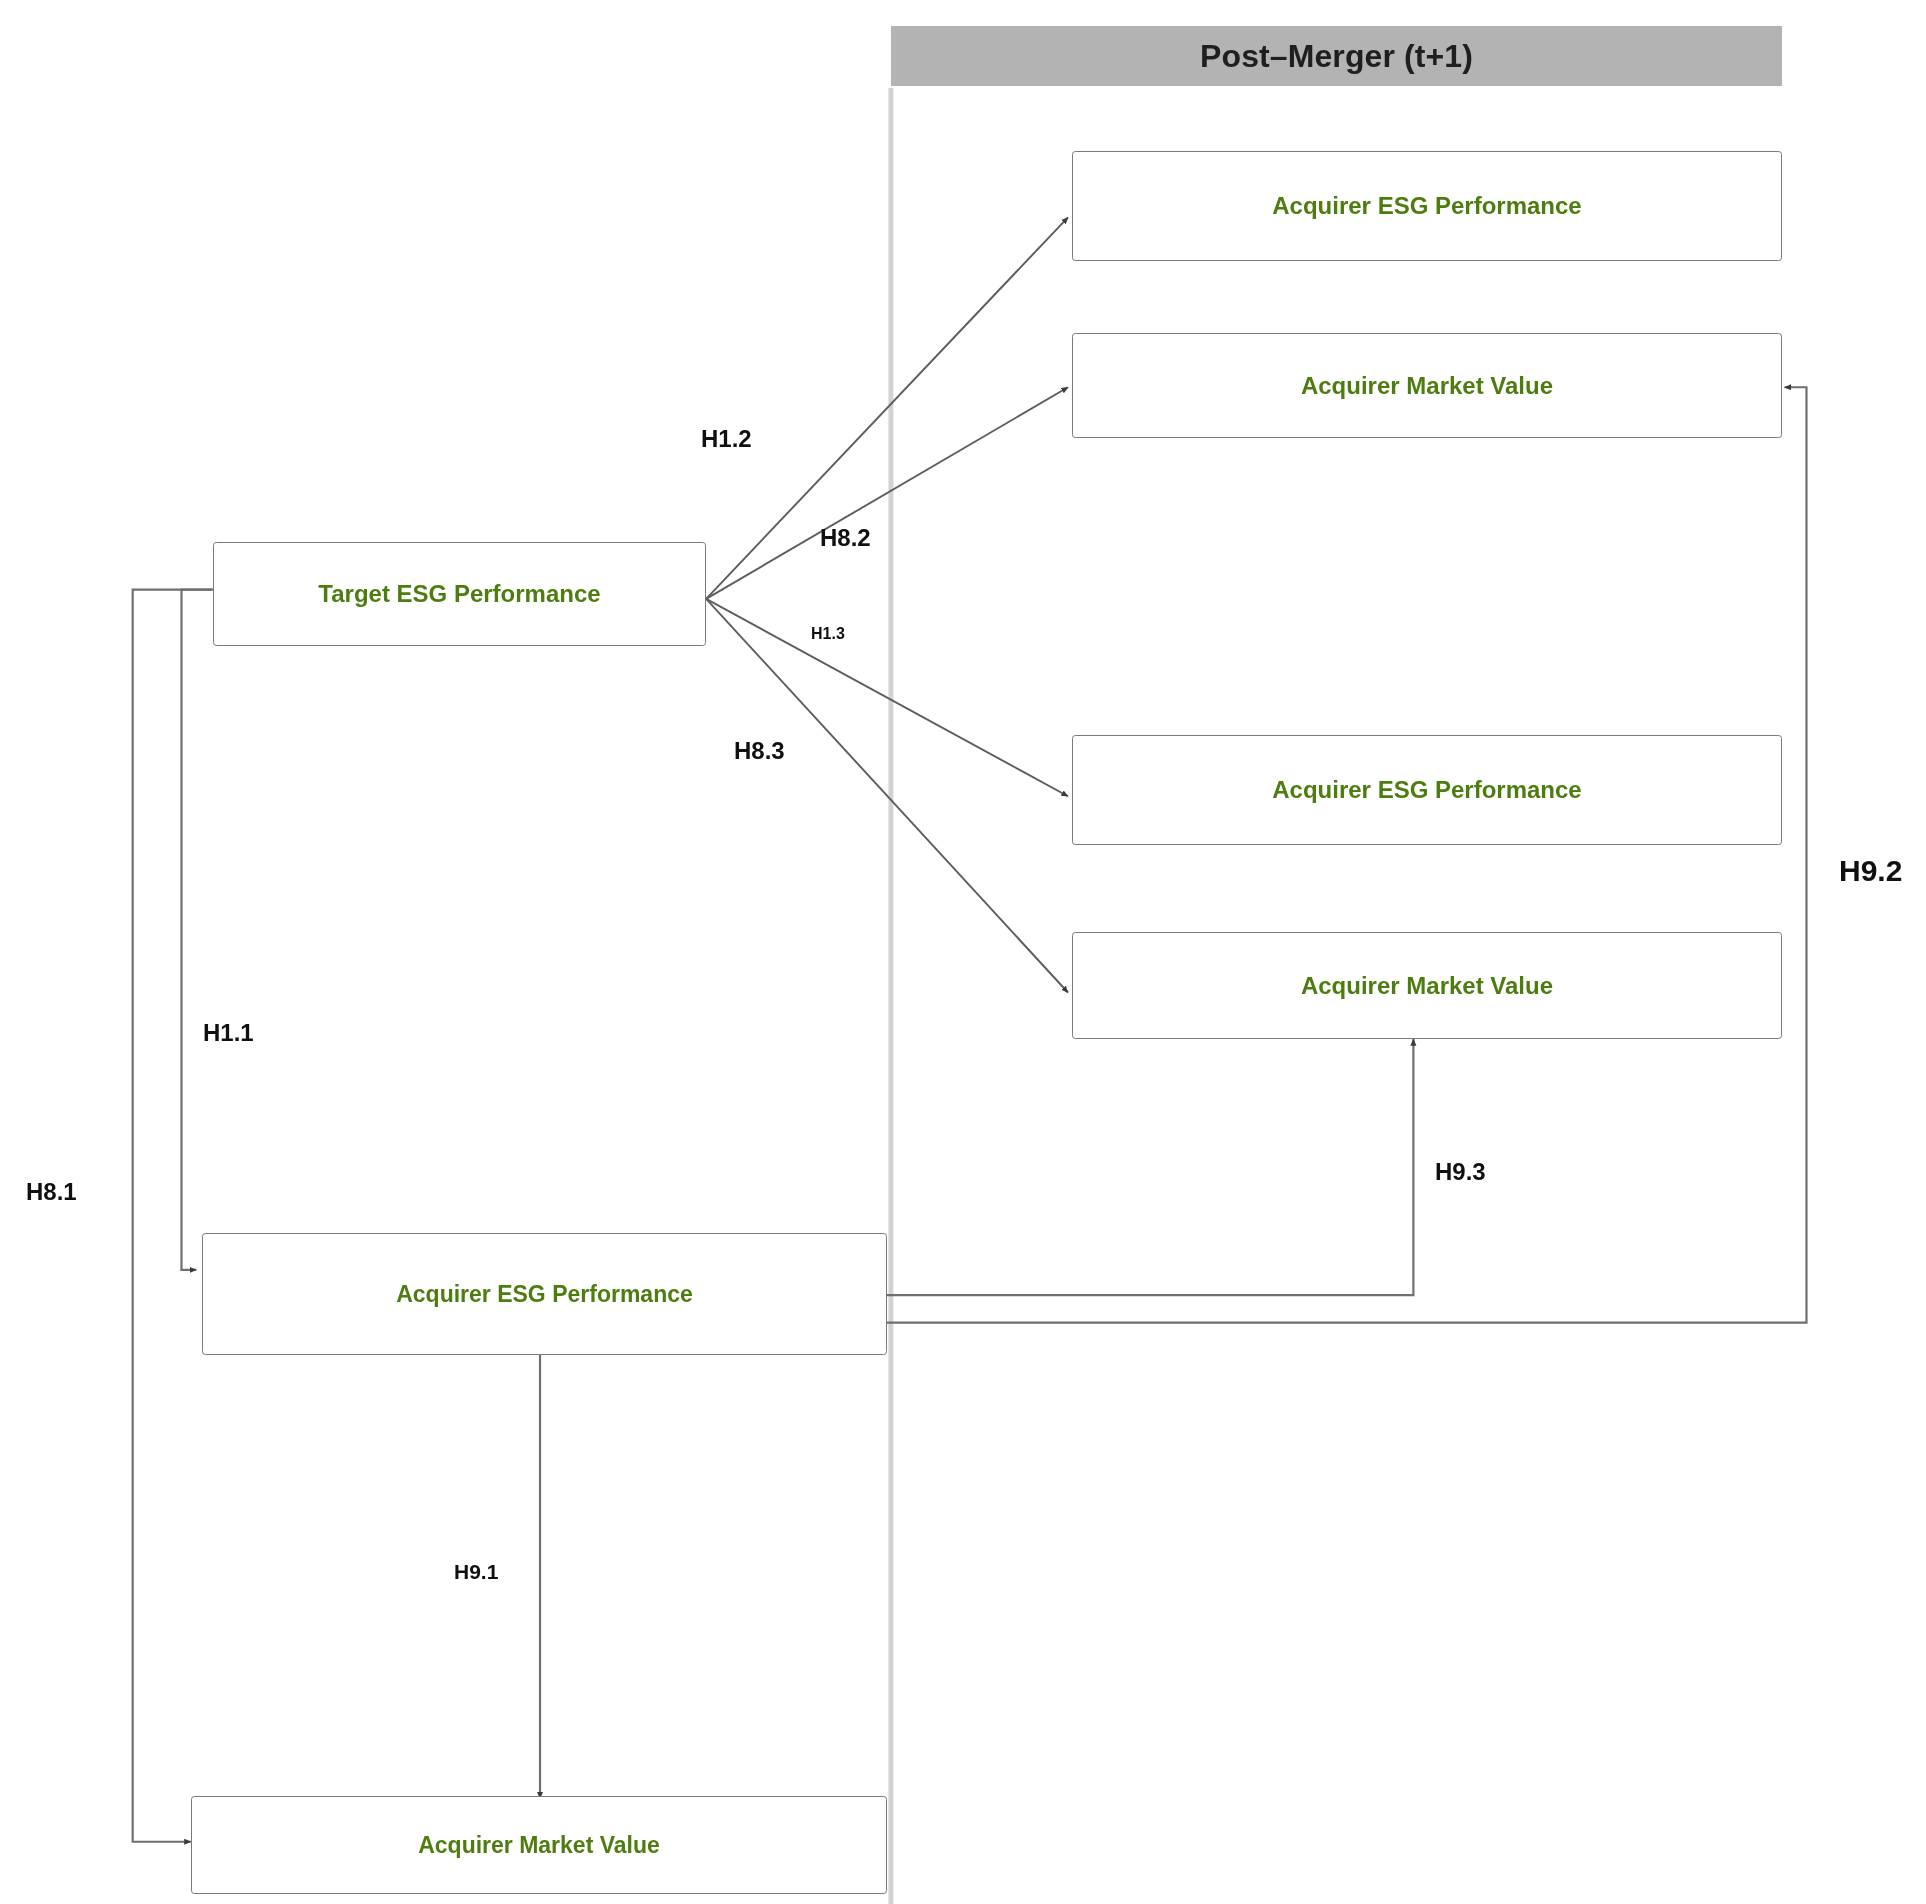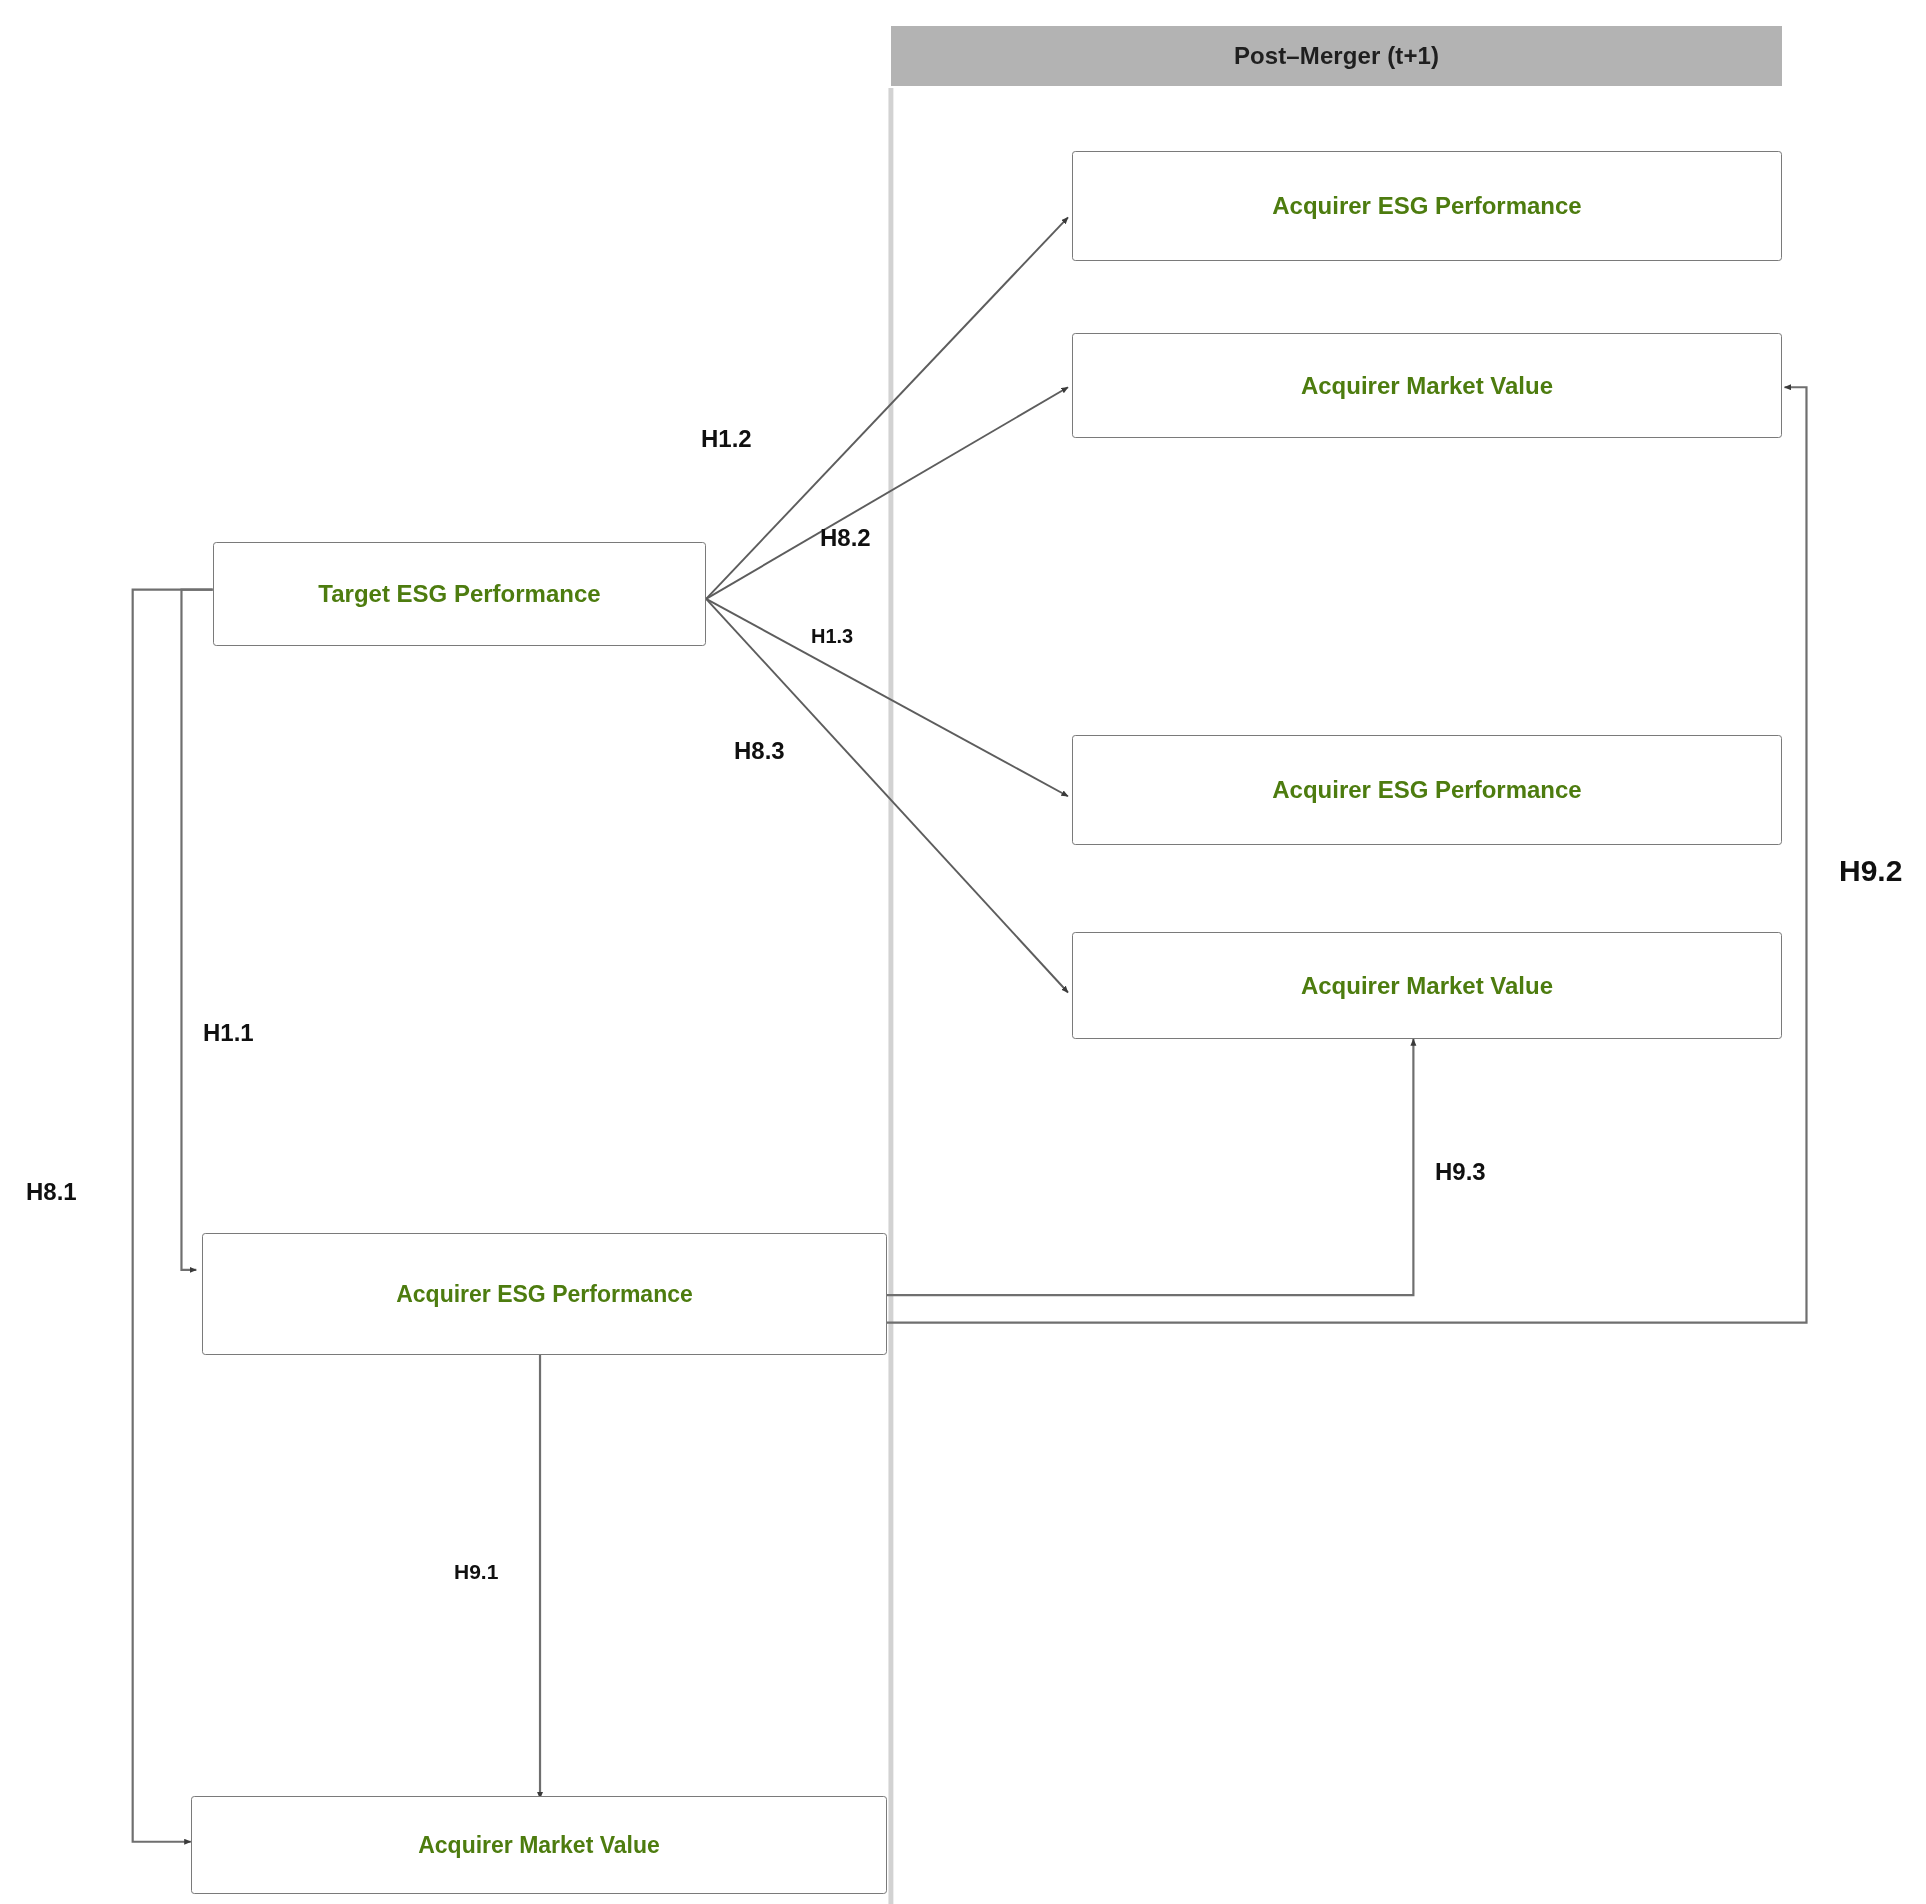--- a/index.html
+++ b/index.html
@@ -65,21 +65,21 @@
     <path class="wire" marker-end="url(#arw)" d="M388,1075 L242,1075 L242,3359 L348,3359"></path>
 
     <path class="wire" marker-end="url(#arw)" d="M985,2469 L985,3280"></path>
 
     <path class="wire" marker-end="url(#arw)" d="M1612,2362 L2578,2362 L2578,1895"></path>
 
     <path class="wire" marker-end="url(#arw)" d="M1612,2412 L3295,2412 L3295,706 L3255,706"></path>
   </svg>
 
 
-  <div class="band band-post" style="left:891px;top:26px;width:891px;height:60px;font-size:24px;">
+  <div class="band band-post" style="left:891px;top:26px;width:891px;height:60px;font-size:32px;">
     <span>Post–Merger (t+1)</span>
   </div>
 
 
   <div class="node strong" style="left:213px;top:542px;width:493px;height:104px;font-size:24px;">
     <span>Target ESG Performance</span>
   </div>
 
   <div class="node semi" style="left:202px;top:1233px;width:685px;height:122px;font-size:23px;">
     <span>Acquirer ESG Performance</span>
@@ -102,21 +102,21 @@
   </div>
 
   <div class="node semi" style="left:1072px;top:932px;width:710px;height:107px;font-size:24px;">
     <span>Acquirer Market Value</span>
   </div>
 
   <div class="edge-label" style="left:701px;top:425px;font-size:24px;">H1.2</div>
 
   <div class="edge-label" style="left:820px;top:524px;font-size:24px;">H8.2</div>
 
-  <div class="edge-label" style="left:811px;top:625px;font-size:20px;">H1.3</div>
+  <div class="edge-label" style="left:811px;top:625px;font-size:16px;">H1.3</div>
 
   <div class="edge-label" style="left:734px;top:737px;font-size:24px;text-align:right;">H8.3</div>
 
   <div class="edge-label" style="left:203px;top:1019px;font-size:24px;">H1.1</div>
 
   <div class="edge-label" style="left:26px;top:1178px;font-size:24px;">H8.1</div>
 
   <div class="edge-label" style="left:454px;top:1560px;font-size:21px;">H9.1</div>
 
   <div class="edge-label" style="left:1435px;top:1158px;font-size:24px;">H9.3</div>

